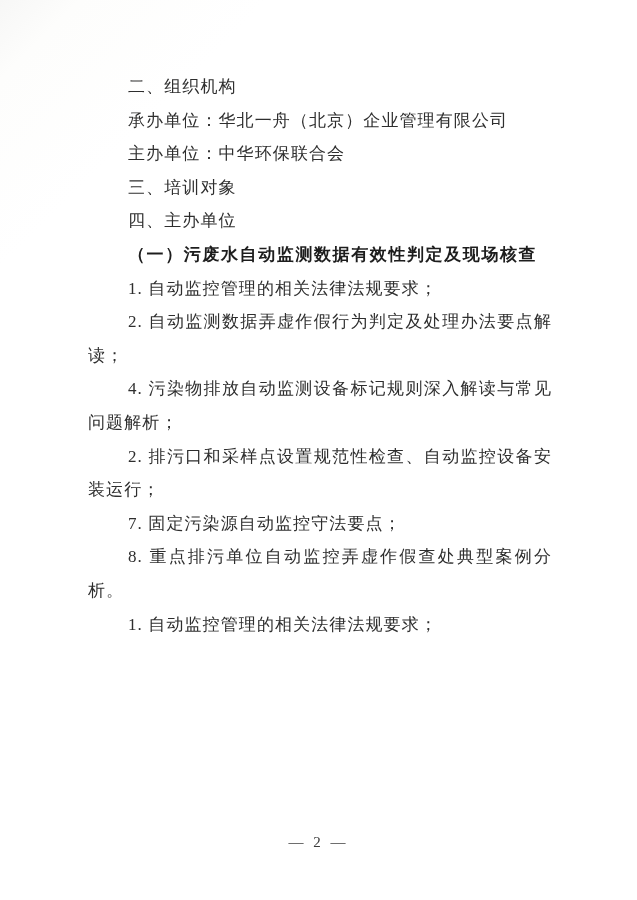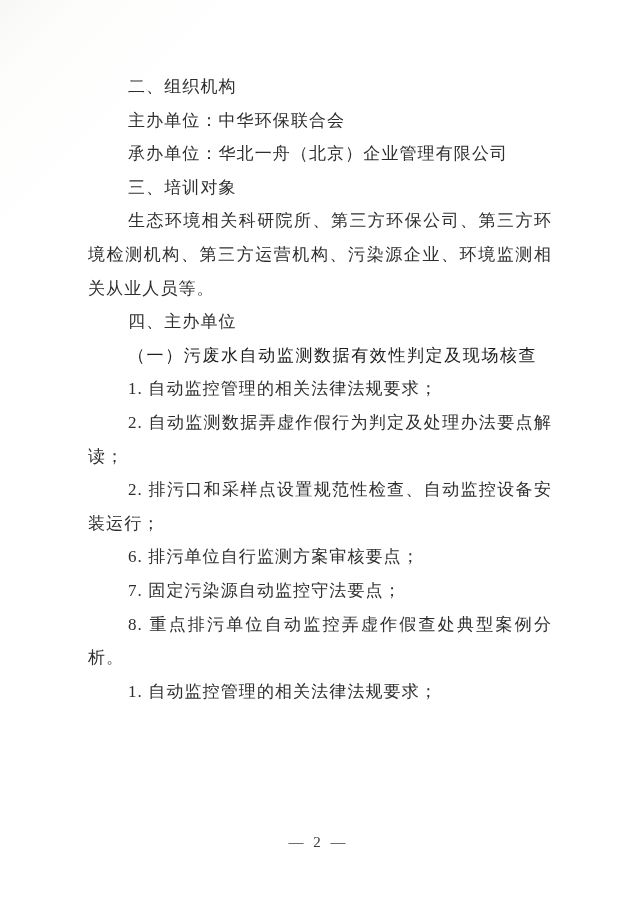--- a/index.html
+++ b/index.html
@@ -29,49 +29,48 @@
   .content p {
     margin: 0;
     font-size: 17px;
     line-height: 33.6px;
     letter-spacing: 1.1px;
     text-align: justify;
     text-indent: 40px;
     color: #2e2e2e;
   }
   .content p.bold-heading {
-    font-weight: 400;
+    font-weight: 700;
     color: #1d1d1d;
     letter-spacing: 1.6px;
   }
   .footer {
     position: absolute;
     left: 0;
     top: 834px;
     width: 637px;
     text-align: center;
     font-size: 15px;
     letter-spacing: 3px;
     color: #3a3a3a;
   }
 </style>
 </head>
 <body>
 
 <div class="page">
   <div class="content">
     <p>二、组织机构</p>
+    <p>承办单位：华北一舟（北京）企业管理有限公司</p>
     <p>主办单位：中华环保联合会</p>
-    <p>承办单位：华北一舟（北京）企业管理有限公司</p>
     <p>三、培训对象</p>
-    <p>生态环境相关科研院所、第三方环保公司、第三方环境检测机构、第三方运营机构、污染源企业、环境监测相关从业人员等。</p>
     <p>四、主办单位</p>
     <p class="bold-heading">（一）污废水自动监测数据有效性判定及现场核查</p>
     <p>1. 自动监控管理的相关法律法规要求；</p>
     <p>2. 自动监测数据弄虚作假行为判定及处理办法要点解读；</p>
+    <p>4. 污染物排放自动监测设备标记规则深入解读与常见问题解析；</p>
     <p>2. 排污口和采样点设置规范性检查、自动监控设备安装运行；</p>
-    <p>6. 排污单位自行监测方案审核要点；</p>
     <p>7. 固定污染源自动监控守法要点；</p>
     <p>8. 重点排污单位自动监控弄虚作假查处典型案例分析。</p>
     <p>1. 自动监控管理的相关法律法规要求；</p>
   </div>
   <div class="footer">— 2 —</div>
 </div>
 
 </body></html>

